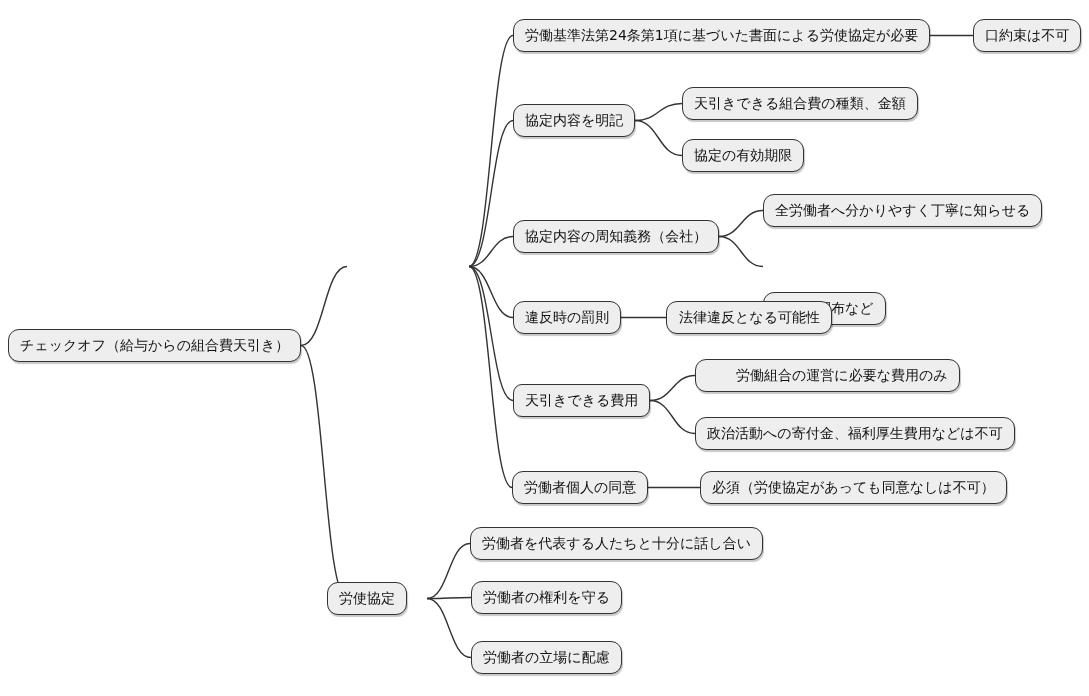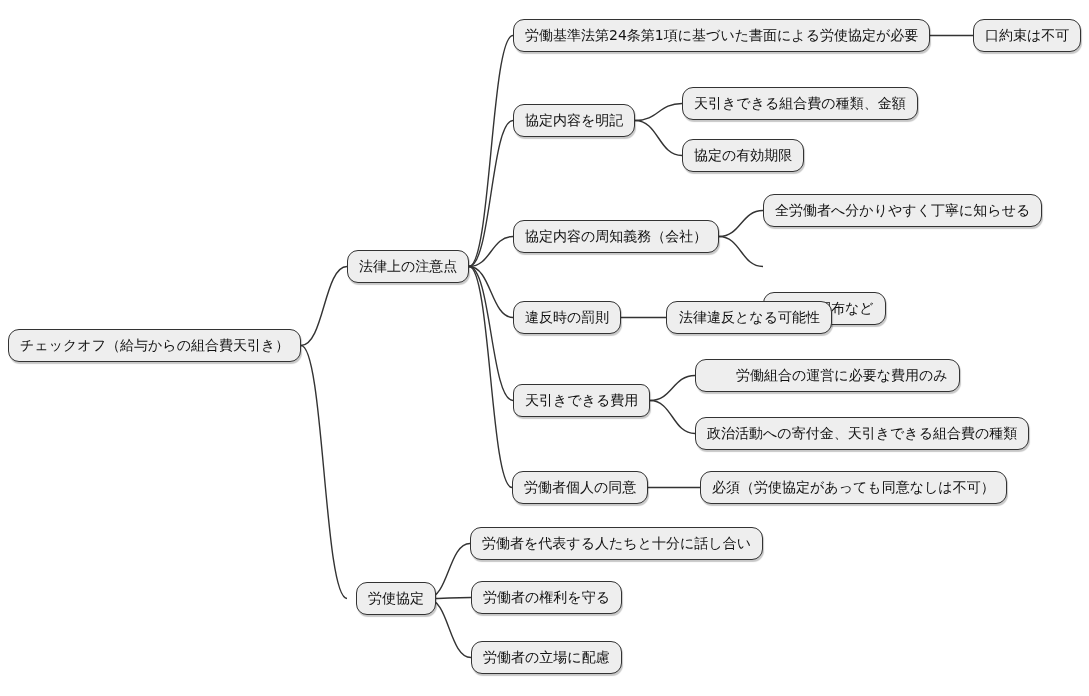--- a/index.html
+++ b/index.html
@@ -69,34 +69,33 @@
       <path d="M 650 400.5 C 672.5 400.5, 672.5 375.5, 695 375.5"></path>
       <path d="M 650 400.5 C 672.5 400.5, 672.5 433.5, 695 433.5"></path>
       <path d="M 469 266.5 C 490.5 266.5, 490.5 487.5, 512 487.5"></path>
       <path d="M 648 487.5 C 674 487.5, 674 487.5, 700 487.5"></path>
       <path d="M 427 598.5 C 448.5 598.5, 448.5 543.5, 470 543.5"></path>
       <path d="M 427 598.5 C 449 598.5, 449 597.5, 471 597.5"></path>
       <path d="M 427 598.5 C 449 598.5, 449 657.5, 471 657.5"></path>
     </svg>
   <div class="nodes-layer" id="nodes">
       <div class="node" style="left: 8px; top: 329px;">チェックオフ（給与からの組合費天引き）</div>
-      <div class="node" style="left: 347px; top: 250px;">法律上の注意点</div>
       <div class="node" style="left: 513px; top: 19px;">労働基準法第24条第1項に基づいた書面による労使協定が必要</div>
       <div class="node" style="left: 973px; top: 19px;">口約束は不可</div>
       <div class="node" style="left: 513px; top: 104px;">協定内容を明記</div>
       <div class="node" style="left: 682px; top: 87px;">天引きできる組合費の種類、金額</div>
       <div class="node" style="left: 682px; top: 139px;">協定の有効期限</div>
       <div class="node" style="left: 513px; top: 220px;">協定内容の周知義務（会社）</div>
       <div class="node" style="left: 763px; top: 194px;">全労働者へ分かりやすく丁寧に知らせる</div>
       <div class="node" style="left: 763px; top: 250px; margin-top: 42px;">掲示、配布など</div>
       <div class="node" style="left: 513px; top: 301px;">違反時の罰則</div>
       <div class="node" style="left: 666px; top: 301px; padding-left: 12px;">法律違反となる可能性</div>
       <div class="node" style="left: 513px; top: 384px; border-radius: 9px;">天引きできる費用</div>
       <div class="node" style="left: 695px; top: 359px; padding-left: 40px;">労働組合の運営に必要な費用のみ</div>
-      <div class="node" style="left: 695px; top: 417px;">政治活動への寄付金、天引きできる組合費の種類</div>
+      <div class="node" style="left: 695px; top: 417px;">政治活動への寄付金、福利厚生費用などは不可</div>
       <div class="node" style="left: 512px; top: 471px;">労働者個人の同意</div>
       <div class="node" style="left: 700px; top: 471px;">必須（労使協定があっても同意なしは不可）</div>
-      <div class="node" style="left: 356px; top: 582px;">労使協定</div>
+      <div class="node" style="left: 327px; top: 582px;">労使協定</div>
       <div class="node" style="left: 470px; top: 527px;">労働者を代表する人たちと十分に話し合い</div>
       <div class="node" style="left: 471px; top: 581px;">労働者の権利を守る</div>
       <div class="node" style="left: 471px; top: 641px;">労働者の立場に配慮</div>
     </div>
 </div>
 
 </body></html>

